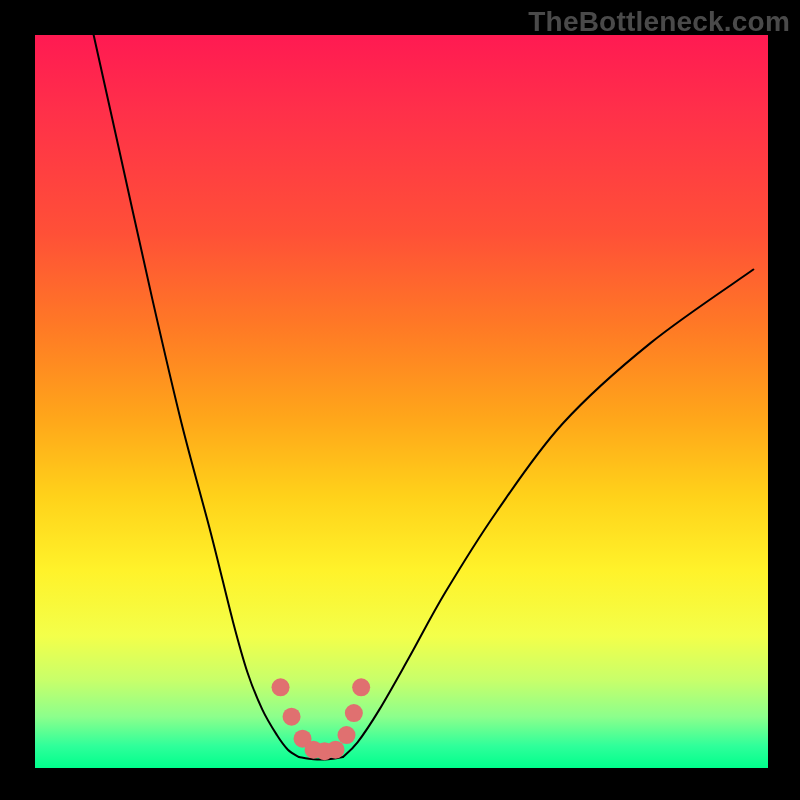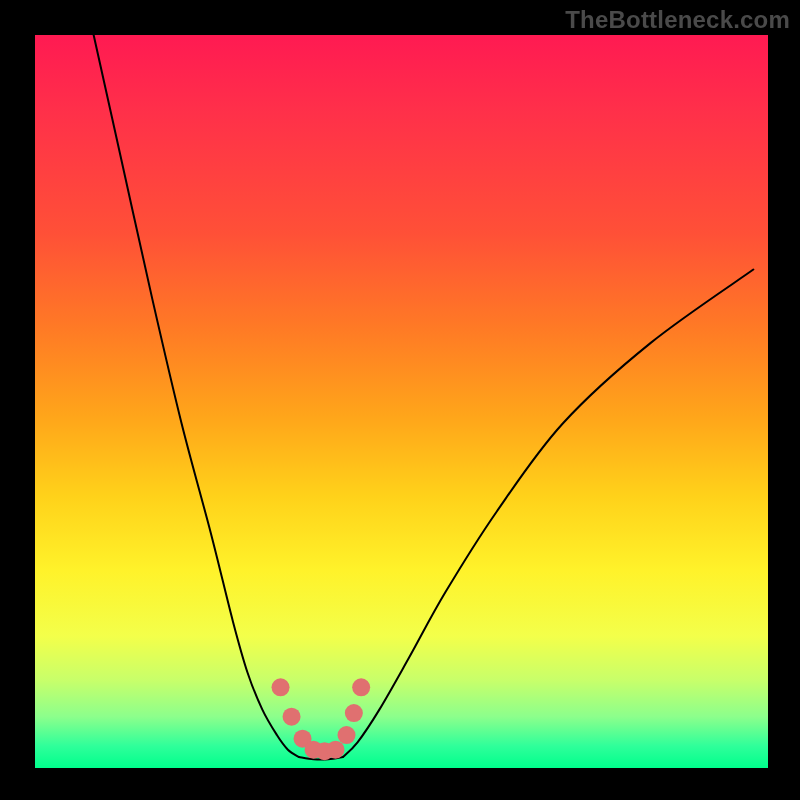--- a/index.html
+++ b/index.html
@@ -40,21 +40,21 @@
       #8cff8c 93%,
       #2fff9a 97%,
       #00ff8c 100%
     );
   }
   .watermark {
     position: absolute;
     top: 6px;
     right: 10px;
     color: #4a4a4a;
-    font-size: 24px;
+    font-size: 28px;
     font-weight: 600;
     letter-spacing: 0.2px;
     user-select: none;
   }
   svg.overlay {
     position: absolute;
     left: 0;
     top: 0;
     width: 733px;
     height: 733px;

